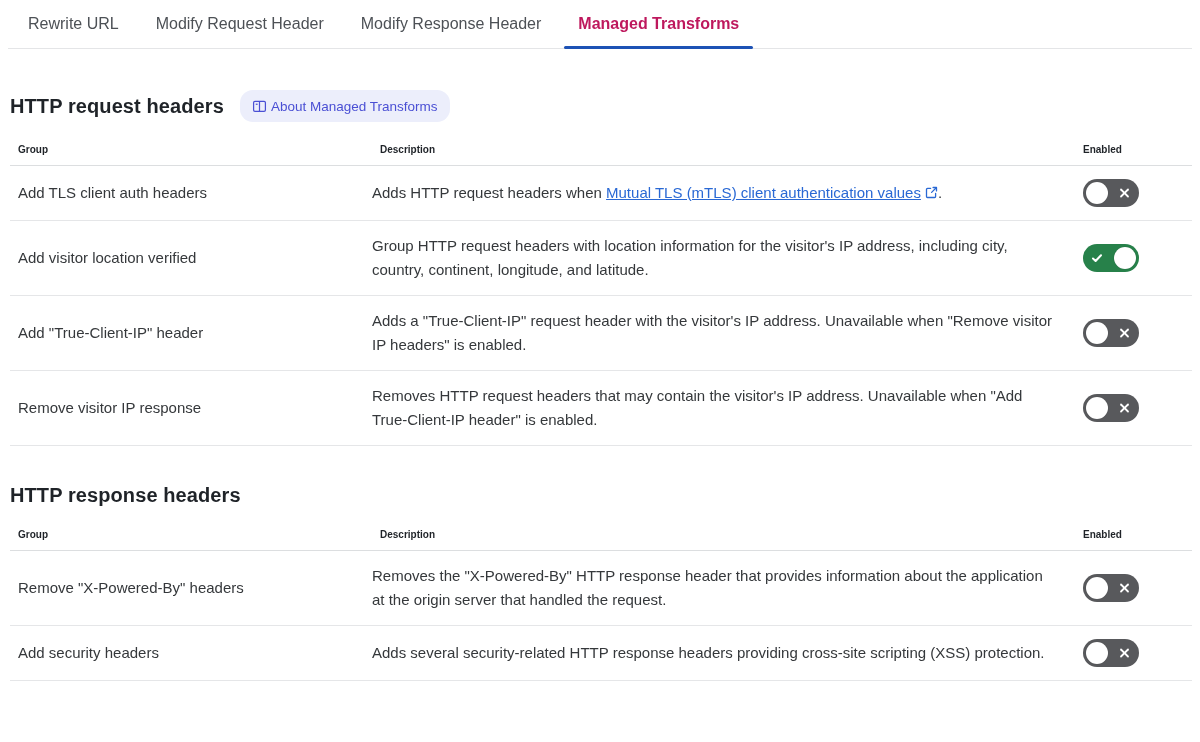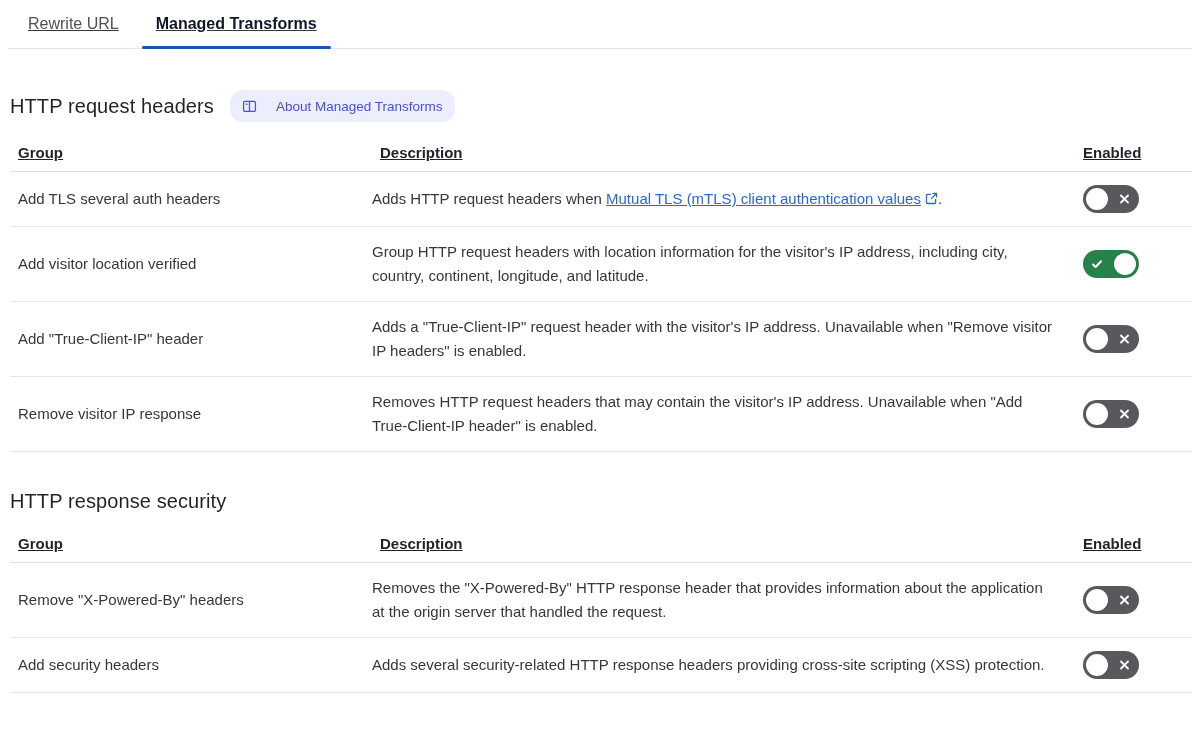--- a/index.html
+++ b/index.html
@@ -6,54 +6,54 @@
   html,body { background:#ffffff; }
   body {
     width:1200px; height:742px; overflow:hidden;
     font-family:"Liberation Sans", sans-serif;
     color:#35383b;
   }
   
   .tabbar {
     margin:0 8px; padding-left:6px;
     border-bottom:1px solid #e4e5e7;
-    display:flex; align-items:flex-end;text-decoration:underline;
+    display:flex; align-items:flex-end;
   }
   .tab {
     position:relative; display:inline-block;
     padding:15px 14px 15px; margin-right:9px;
     font-size:16px; color:#4d5156; cursor:pointer; white-space:nowrap;
   }
-  .tab.active { color:#0f172a; font-weight:700; }
+  .tab.active { color:#be185d; font-weight:700; }
   .tab.active::after {
     content:""; position:absolute; left:0; right:0; bottom:-1px; height:3px;
     background:var(--tab-underline,#1d52b5); border-radius:2px;
   }
   
   .content { margin:0 8px 0 10px; }
   .section-head {
     display:flex; align-items:center; gap:16px;
     margin-top:41px; margin-bottom:12px;
   }
   .section-head.second { margin-top:38px; }
-  .section-title { font-size:20px; font-weight:400; color:#1f2328; letter-spacing:.1px; }
+  .section-title { font-size:20px; font-weight:700; color:#1f2328; letter-spacing:.1px; }
   .badge {
-    display:inline-flex; align-items:center; gap:19px;
+    display:inline-flex; align-items:center; gap:4px;
     background:var(--badge-bg,#eceefb); color:var(--badge-text,#4a4fd4);
     font-size:13.5px; height:30px; padding:16px 12px; border-radius:13px;
     cursor:pointer; text-decoration:none;
   }
   .badge svg { flex:0 0 auto; }
   
   table { width:100%; border-collapse:collapse; table-layout:fixed; }
   col.c-group { width:362px; }
   col.c-desc  { width:711px; }
   th {
-    text-align:left; font-size:15px; font-weight:700; color:#1f2328;
-    padding:10px 0 10px 8px; border-bottom:1px solid #dcdee0;text-decoration:underline;
+    text-align:left; font-size:10px; font-weight:700; color:#1f2328;
+    padding:10px 0 10px 8px; border-bottom:1px solid #dcdee0;
   }
   th.enabled-th { padding-left:0;margin-left:45px; }
   td {
     border-bottom:1px solid #e5e6e8; vertical-align:middle;
     font-size:15px; line-height:24px; color:#35383b;
     padding:13px 0 13px 8px;
   }
   td.desc { padding-left:0; padding-right:30px; }
   td.toggle-cell { padding-left:0; }
   a.inline-link {
@@ -75,20 +75,22 @@
   .toggle.on  .knob { right:3px; }
   .toggle svg { position:absolute; top:50%; transform:translateY(-50%); }
   .toggle .icon-x { right:9px; }
   .toggle .icon-check { left:8px; }
 </style>
 </head>
 <body>
 
 <div class="tabbar">
   <div class="tab">Rewrite URL</div>
+  <div class="tab">Modify Request Header</div>
+  <div class="tab">Modify Response Header</div>
   <div class="tab active">Managed Transforms</div>
 </div>
 
 <div class="content">
 
   <div class="section-head">
     <div class="section-title">HTTP request headers</div>
     <a class="badge">
       <svg width="15" height="15" viewBox="0 0 16 16" fill="none" stroke="currentColor" stroke-width="1.3">
         <rect x="1.7" y="2.6" width="12.6" height="10.6" rx="1.4"></rect>
@@ -107,21 +109,21 @@
       </colgroup>
     <thead>
       <tr>
         <th>Group</th>
         <th>Description</th>
         <th class="enabled-th">Enabled</th>
       </tr>
     </thead>
     <tbody>
       <tr>
-        <td>Add TLS several auth headers</td>
+        <td>Add TLS client auth headers</td>
         <td class="desc">
           <span>Adds HTTP request headers when </span><a class="inline-link">Mutual TLS (mTLS) client authentication values</a><svg class="ext-icon" width="13" height="13" viewBox="0 0 13 13" fill="none" stroke="#2968d4" stroke-width="1.3" stroke-linecap="round" stroke-linejoin="round">
               <path d="M10.6 7.4v3.1a1 1 0 0 1-1 1H2.5a1 1 0 0 1-1-1V3.4a1 1 0 0 1 1-1h3.1"></path>
               <polyline points="8.1,1.5 11.5,1.5 11.5,4.9"></polyline>
               <line x1="11.2" y1="1.8" x2="6.6" y2="6.4"></line>
             </svg><span>.</span>
         </td>
         <td class="toggle-cell">
           <button class="toggle off">
             
@@ -171,21 +173,21 @@
                 <line x1="9" y1="2" x2="2" y2="9"></line>
               </svg>
             <span class="knob"></span>
           </button>
         </td>
       </tr>
     </tbody>
   </table>
 
   <div class="section-head second">
-    <div class="section-title">HTTP response security</div>
+    <div class="section-title">HTTP response headers</div>
   </div>
 
   <table>
     <colgroup>
         <col class="c-group">
         <col class="c-desc">
         <col>
       </colgroup>
     <thead>
       <tr>

